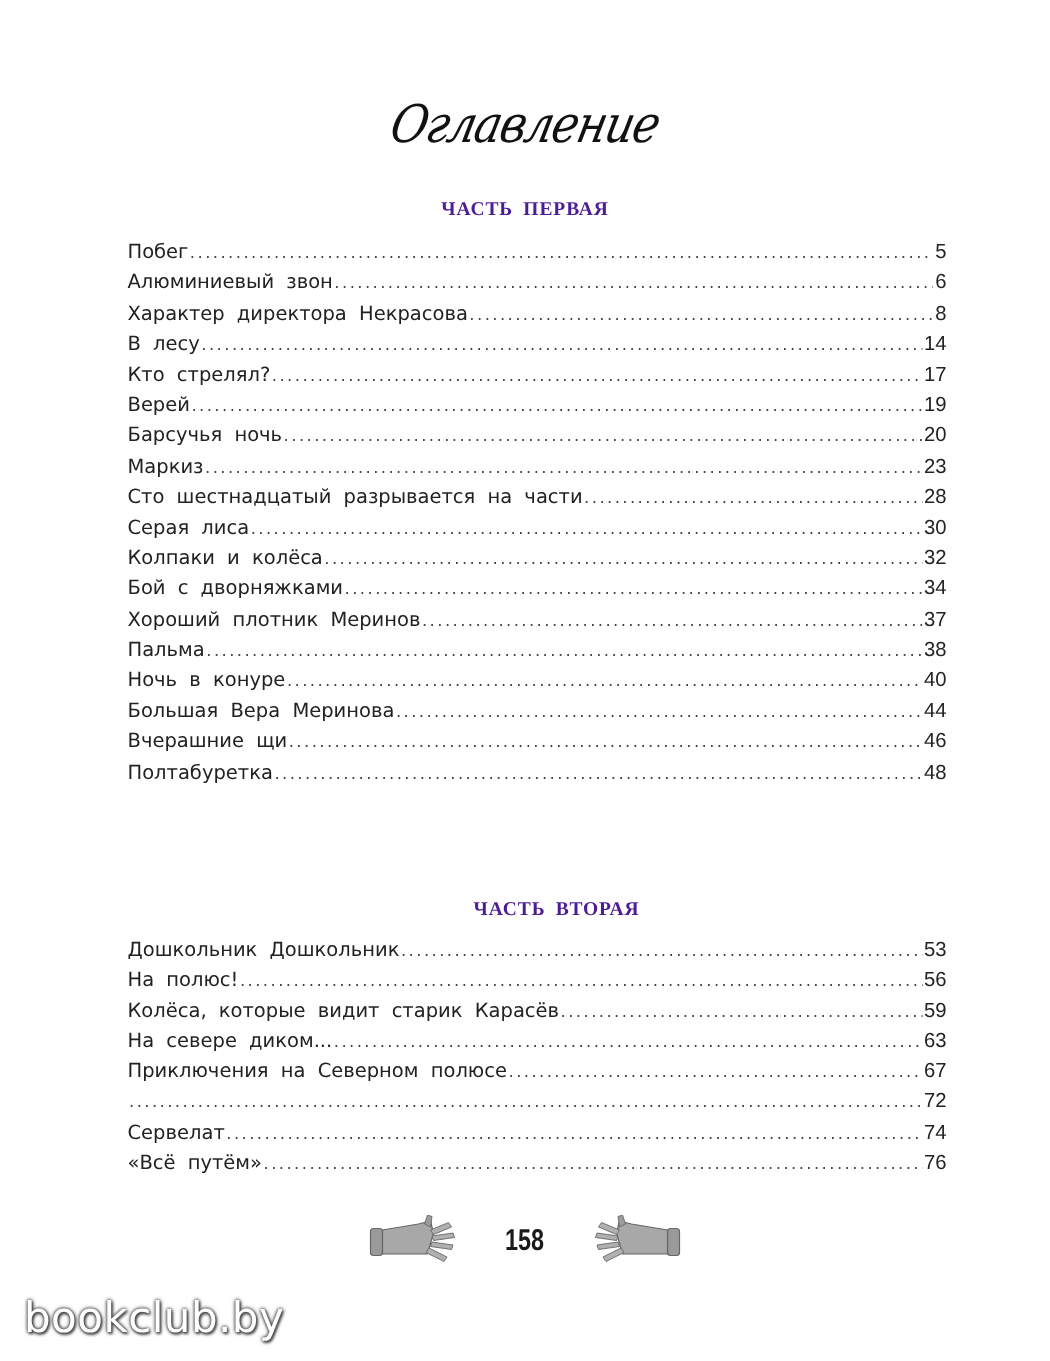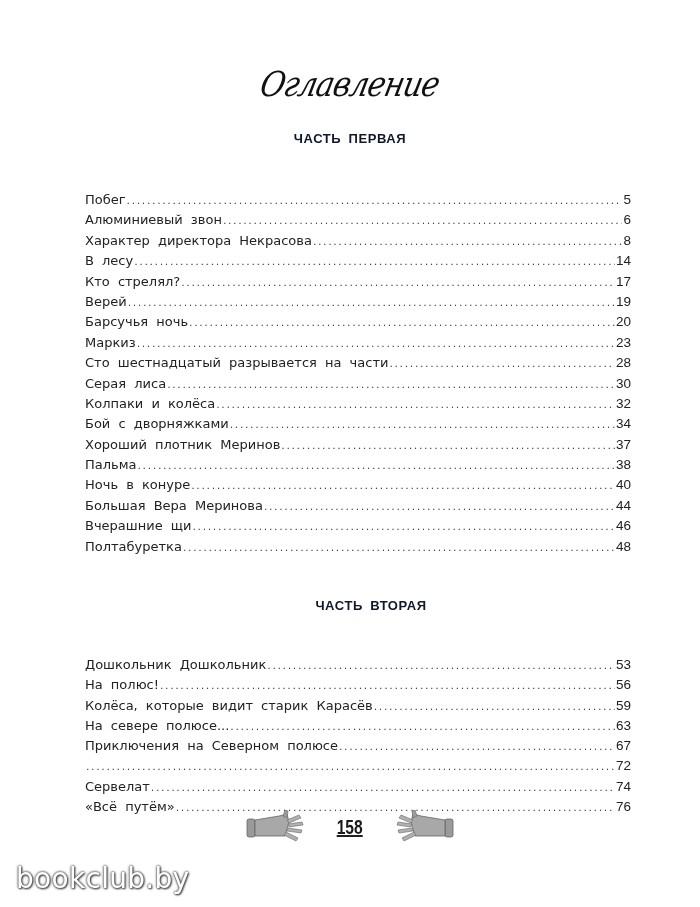--- a/index.html
+++ b/index.html
@@ -29,34 +29,33 @@
       font-style: italic;
       font-size: 30px;
       letter-spacing: -1px;
       color: #111;
       transform: skewX(-12deg) scaleY(1.15);
     }
     .part-heading {
       position: absolute;
       left: 0; width: 700px;
       text-align: center;
-      font-family: Liberation Sans, sans-serif;
+      font-family: Liberation Serif, serif;
       font-weight: bold;
       font-size: 13px;
       letter-spacing: 0.6px;
       word-spacing: 3px;
-      color: #0f172a;
+      color: #4c1d95;
     }
     .part1-heading { top: 131px; }
     .part2-heading { top: 598px; margin-left: 21px; }
     .toc {
       position: absolute;
       left: 85px;
       width: 546px;
-      margin-top: 32px;
     }
     .toc-part1 { top: 160px; }
     .toc-part2 { top: 625px; }
     .toc-row {
       display: flex;
       align-items: baseline;
       height: 20.4px;
       font-size: 13px;
       word-spacing: 4px;
       color: #222;
@@ -85,21 +84,20 @@
       font-size: 13.5px;
     }
     .footer {
       position: absolute;
       top: 810px;
       left: 0; width: 700px;
       display: flex;
       justify-content: center;
       align-items: center;
       gap: 24px;
-      text-decoration: underline;
     }
     .page-number {
       font-family: "Liberation Sans", sans-serif;
       font-size: 20px;
       font-weight: bold;
       transform: scaleX(0.78);
       color: #1a1a1a;
     }
     .glove svg { display: block; }
     .watermark {
@@ -224,21 +222,21 @@
         <span class="toc-title">На полюс!</span>
         <span class="toc-dots"></span>
         <span class="toc-page">56</span>
       </div>
       <div class="toc-row">
         <span class="toc-title">Колёса, которые видит старик Карасёв</span>
         <span class="toc-dots"></span>
         <span class="toc-page">59</span>
       </div>
       <div class="toc-row">
-        <span class="toc-title">На севере полюсе...</span>
+        <span class="toc-title">На севере диком...</span>
         <span class="toc-dots"></span>
         <span class="toc-page">63</span>
       </div>
       <div class="toc-row">
         <span class="toc-title">Приключения на Северном полюсе</span>
         <span class="toc-dots"></span>
         <span class="toc-page">67</span>
       </div>
       <div class="toc-row">
         <span class="toc-dots"></span>

